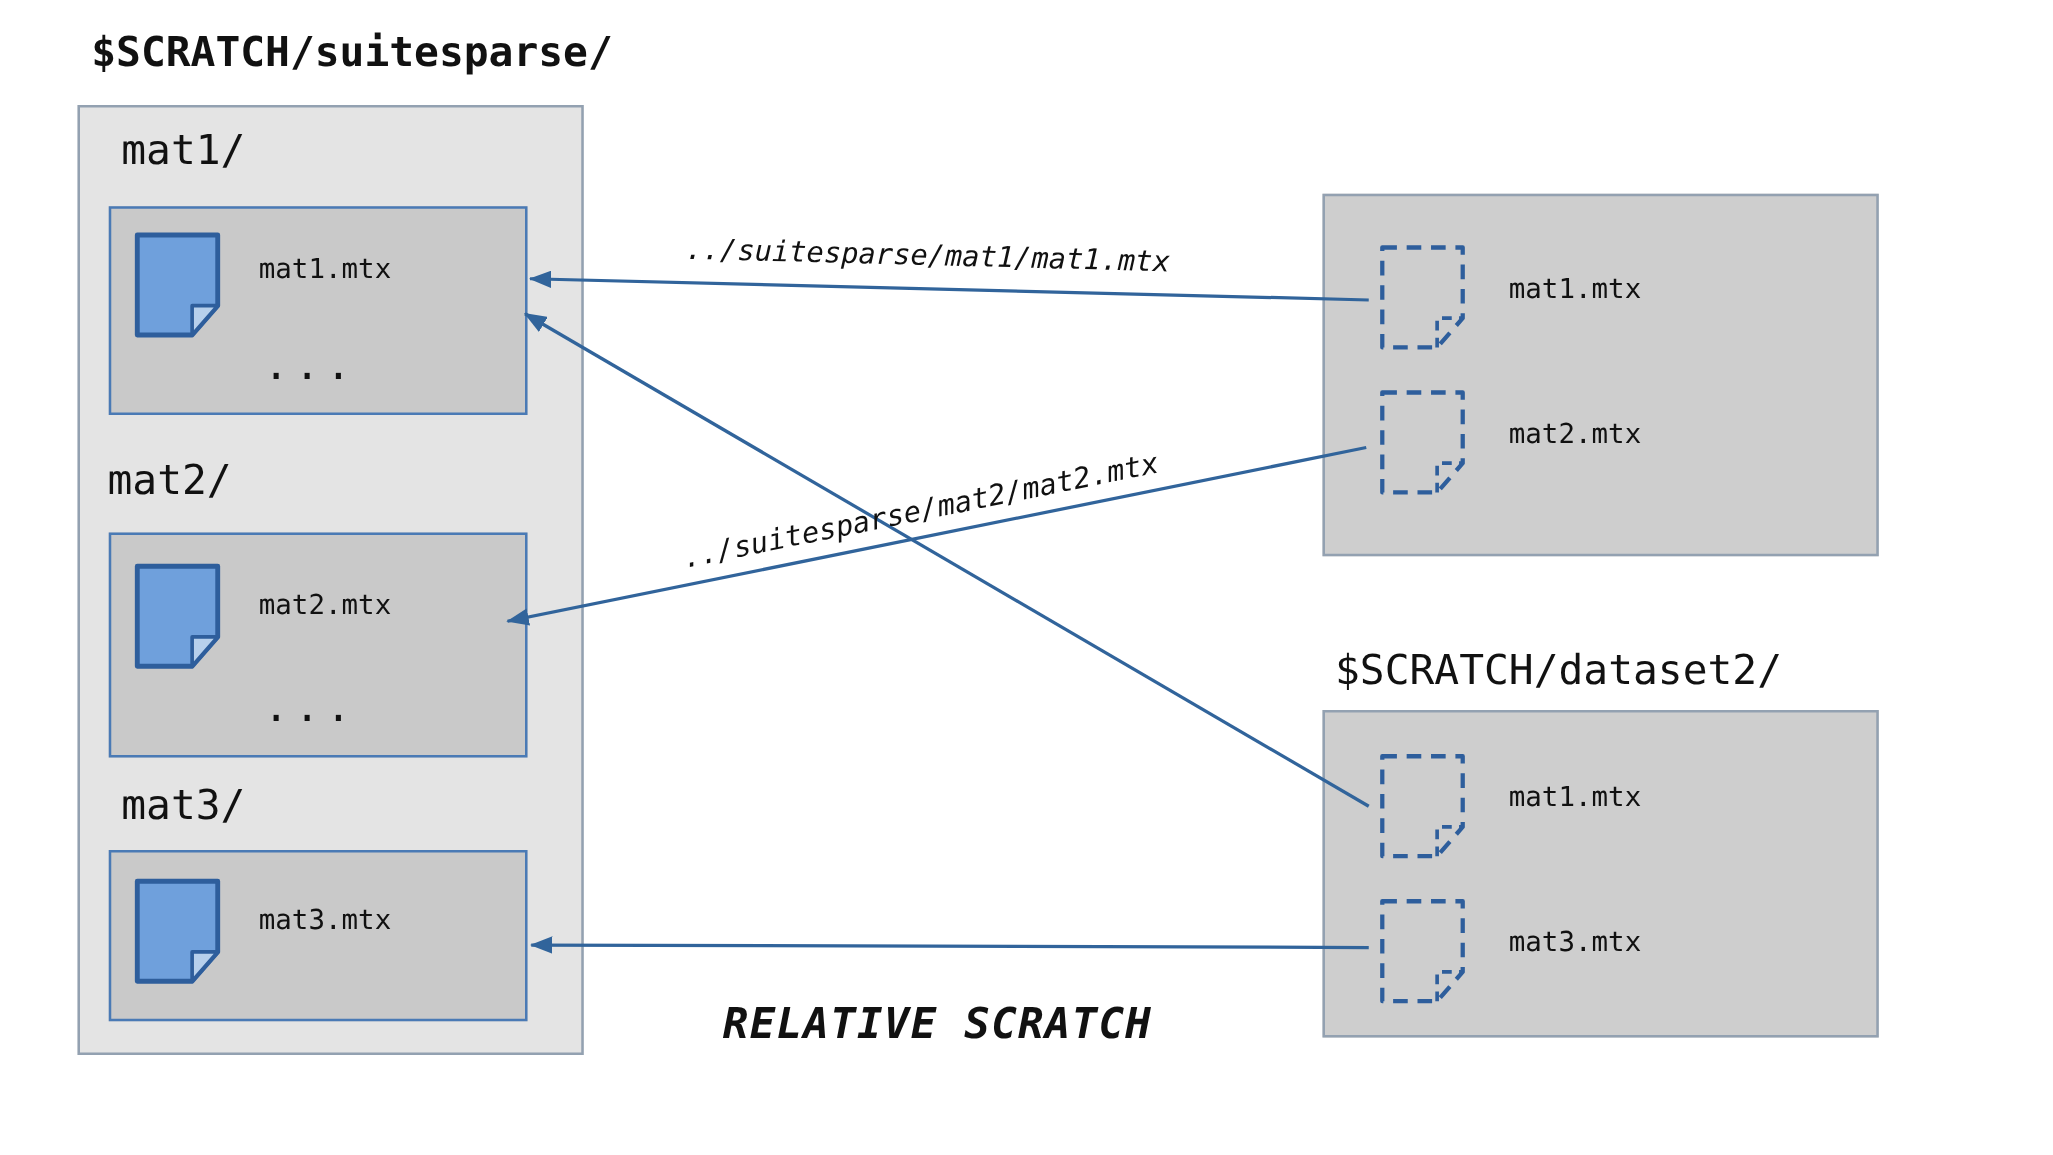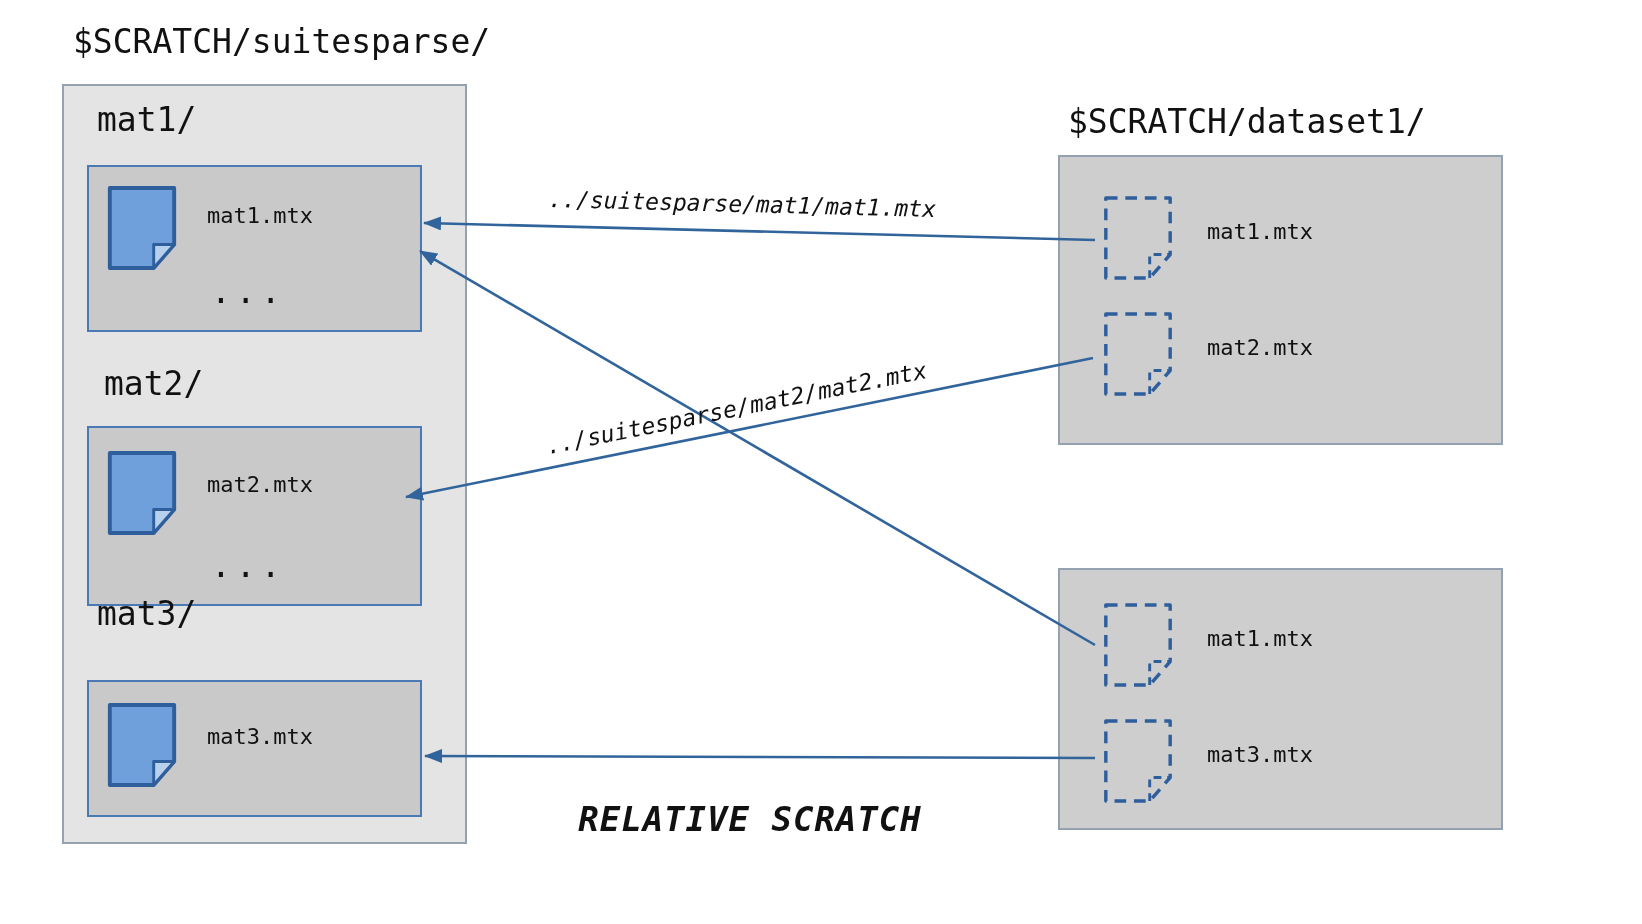--- a/index.html
+++ b/index.html
@@ -29,68 +29,68 @@
   .caption{font-size:34px;font-style:italic;font-weight:bold;letter-spacing:1px;text-align:center;white-space:pre;}
   .arrows{position:absolute;left:0;top:0;pointer-events:none;z-index:5;}
   .arrow-line{stroke:var(--arrow);stroke-width:2.6;fill:none;}
   .link-label{font-family:"DejaVu Sans Mono",monospace;font-style:italic;font-size:23px;fill:var(--ink);}
 </style>
 </head>
 <body>
 
 <div class="canvas">
 
-  <div class="abs dir-title" style="left:73px;top:22px;">$SCRATCH/suitesparse/</div>
+  <div class="abs dir-title" style="left:73px;top:22px;font-weight:bold;">$SCRATCH/suitesparse/</div>
 
   <div class="abs outer-box" style="left:62px;top:84px;width:405px;height:760px;">
 
     <div class="abs folder-name" style="left:33px;top:14px;">mat1/</div>
     <div class="abs inner-box" style="left:23px;top:79px;width:335px;height:167px;">
       <svg class="abs" style="left:14px;top:16px;" width="78" height="88" viewBox="0 0 80 90">
         <path d="M7 5 H73 V63 L52 87 H7 Z" fill="var(--icon-fill)" stroke="var(--icon-stroke)" stroke-width="4" stroke-linejoin="round"></path>
         <path d="M52 87 V63 H73 Z" fill="var(--icon-fold)" stroke="var(--icon-stroke)" stroke-width="3" stroke-linejoin="round"></path>
       </svg>
       <div class="abs file-name" style="left:118px;top:36px;">mat1.mtx</div>
       <div class="abs dots" style="left:122px;top:105px;">...</div>
     </div>
 
-    <div class="abs folder-name" style="left:40px;top:278px;">mat2/</div>
+    <div class="abs folder-name" style="left:22px;top:278px;">mat2/</div>
     <div class="abs inner-box" style="left:23px;top:340px;width:335px;height:180px;">
       <svg class="abs" style="left:14px;top:20px;" width="78" height="88" viewBox="0 0 80 90">
         <path d="M7 5 H73 V63 L52 87 H7 Z" fill="var(--icon-fill)" stroke="var(--icon-stroke)" stroke-width="4" stroke-linejoin="round"></path>
         <path d="M52 87 V63 H73 Z" fill="var(--icon-fold)" stroke="var(--icon-stroke)" stroke-width="3" stroke-linejoin="round"></path>
       </svg>
       <div class="abs file-name" style="left:118px;top:44px;">mat2.mtx</div>
       <div class="abs dots" style="left:122px;top:118px;">...</div>
     </div>
 
-    <div class="abs folder-name" style="left:33px;top:508px;">mat3/</div>
+    <div class="abs folder-name" style="left:33px;top:538px;">mat3/</div>
     <div class="abs inner-box" style="left:23px;top:594px;width:335px;height:137px;">
       <svg class="abs" style="left:14px;top:18px;" width="78" height="88" viewBox="0 0 80 90">
         <path d="M7 5 H73 V63 L52 87 H7 Z" fill="var(--icon-fill)" stroke="var(--icon-stroke)" stroke-width="4" stroke-linejoin="round"></path>
         <path d="M52 87 V63 H73 Z" fill="var(--icon-fold)" stroke="var(--icon-stroke)" stroke-width="3" stroke-linejoin="round"></path>
       </svg>
       <div class="abs file-name" style="left:118px;top:42px;">mat3.mtx</div>
     </div>
   </div>
 
-  <div class="abs dir-title" style="left:1068px;top:102px;">$SCRATCH/dataset1/</div>
   <div class="abs ds-box" style="left:1058px;top:155px;width:445px;height:290px;">
     <svg class="abs" style="left:39px;top:36px;" width="78" height="88" viewBox="0 0 80 90">
       <path d="M7 5 H73 V63 L52 87 H7 Z" fill="none" stroke="var(--icon-stroke)" stroke-width="3.5" stroke-dasharray="12 8" stroke-linejoin="round"></path>
       <path d="M52 87 V63 H73" fill="none" stroke="var(--icon-stroke)" stroke-width="3" stroke-dasharray="8 6"></path>
     </svg>
     <div class="abs file-name" style="left:147px;top:62px;">mat1.mtx</div>
     <svg class="abs" style="left:39px;top:152px;" width="78" height="88" viewBox="0 0 80 90">
       <path d="M7 5 H73 V63 L52 87 H7 Z" fill="none" stroke="var(--icon-stroke)" stroke-width="3.5" stroke-dasharray="12 8" stroke-linejoin="round"></path>
       <path d="M52 87 V63 H73" fill="none" stroke="var(--icon-stroke)" stroke-width="3" stroke-dasharray="8 6"></path>
     </svg>
     <div class="abs file-name" style="left:147px;top:178px;">mat2.mtx</div>
   </div>
 
+  <div class="abs dir-title" style="left:1068px;top:516px;">$SCRATCH/dataset2/</div>
   <div class="abs ds-box" style="left:1058px;top:568px;width:445px;height:262px;">
     <svg class="abs" style="left:39px;top:30px;" width="78" height="88" viewBox="0 0 80 90">
       <path d="M7 5 H73 V63 L52 87 H7 Z" fill="none" stroke="var(--icon-stroke)" stroke-width="3.5" stroke-dasharray="12 8" stroke-linejoin="round"></path>
       <path d="M52 87 V63 H73" fill="none" stroke="var(--icon-stroke)" stroke-width="3" stroke-dasharray="8 6"></path>
     </svg>
     <div class="abs file-name" style="left:147px;top:56px;">mat1.mtx</div>
     <svg class="abs" style="left:39px;top:146px;" width="78" height="88" viewBox="0 0 80 90">
       <path d="M7 5 H73 V63 L52 87 H7 Z" fill="none" stroke="var(--icon-stroke)" stroke-width="3.5" stroke-dasharray="12 8" stroke-linejoin="round"></path>
       <path d="M52 87 V63 H73" fill="none" stroke="var(--icon-stroke)" stroke-width="3" stroke-dasharray="8 6"></path>
     </svg>

